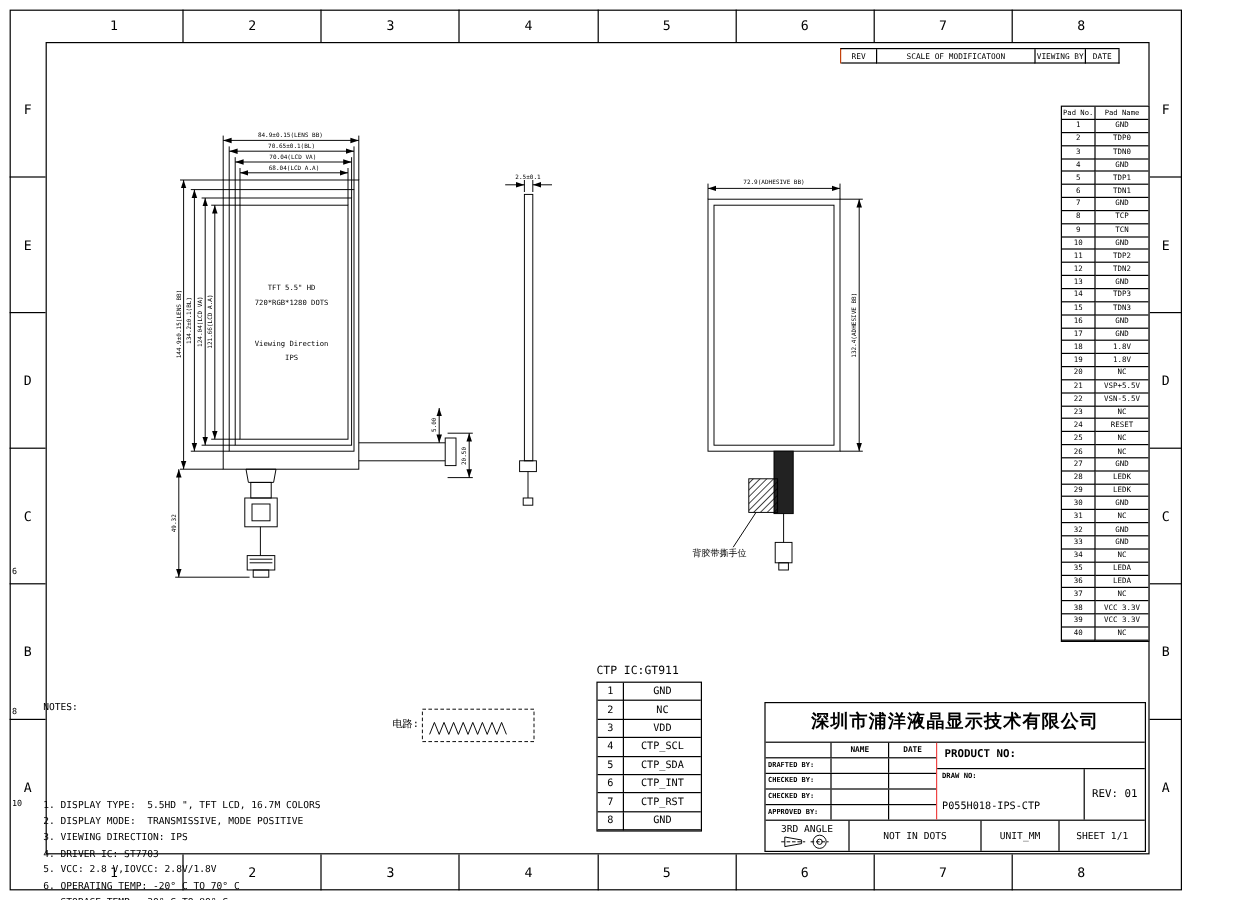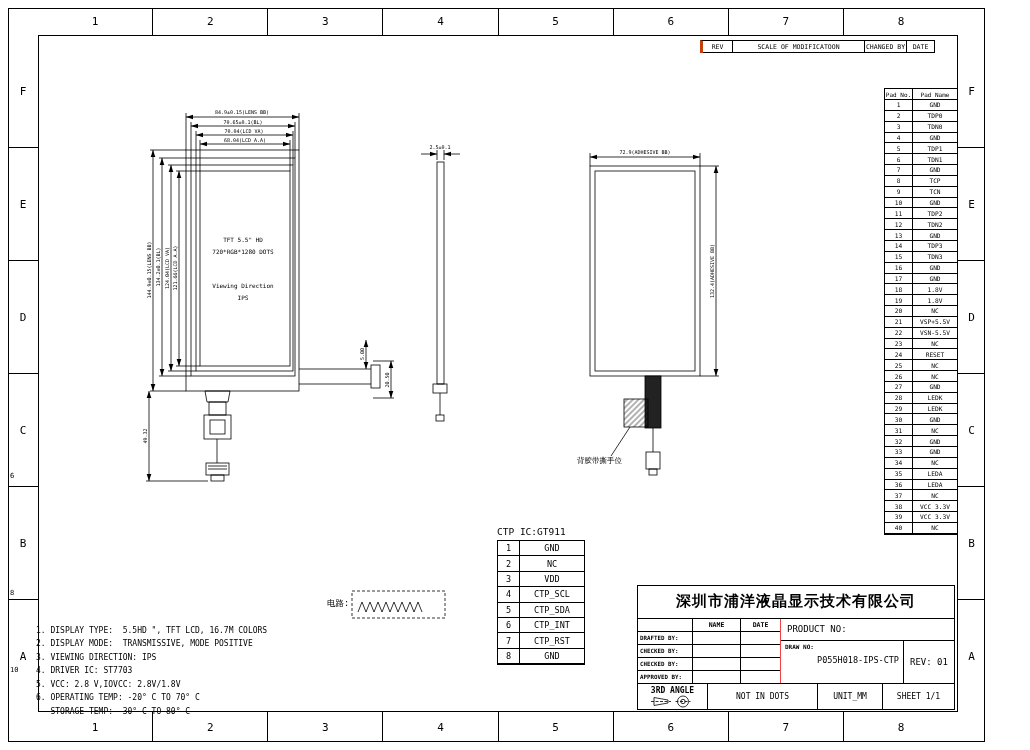--- a/index.html
+++ b/index.html
@@ -17,39 +17,39 @@
   #ruler-bottom{left:38px;top:712px;width:920px;height:30px}
   #ruler-left{left:8px;top:35px;width:30px;height:677px;flex-direction:column}
   #ruler-right{left:958px;top:35px;width:27px;height:677px;flex-direction:column}
   #ruler-top .rcell,#ruler-bottom .rcell{border-right:1px solid #000}
   #ruler-top .rcell:last-child,#ruler-bottom .rcell:last-child{border-right:none}
   #ruler-left .rcell,#ruler-right .rcell{border-bottom:1px solid #000}
   #ruler-left .rcell:last-child,#ruler-right .rcell:last-child{border-bottom:none}
   .minor-mark{position:absolute;font-size:7px;left:10px}
 
   
-  .rev-table{position:absolute;left:700px;top:40px;border-left:3px solid #c2410c;border-top:1px solid #000;
+  .rev-table{position:absolute;left:700px;top:40px;border-left:1px solid #c2410c;border-top:1px solid #000;
              display:grid;grid-template-columns:30px 132px 42px 28px;font-size:6.5px}
   .rev-table .cell{border-right:1px solid #000;border-bottom:1px solid #000;height:12px;
                    display:flex;align-items:center;justify-content:center;overflow:hidden;white-space:nowrap}
 
   
   .pad-table{position:absolute;left:884px;top:88px;width:74px;border:1px solid #000;font-size:6.2px;background:#fff}
   .pad-table .hrow{display:flex;height:11px;font-size:6px}
   .pad-table .prow{display:flex;height:10.85px}
   .pad-table .pno{width:28px;border-right:1px solid #000;border-bottom:1px solid #000;
                   display:flex;align-items:center;justify-content:center;overflow:hidden}
   .pad-table .pname{flex:1;border-bottom:1px solid #000;display:flex;align-items:center;justify-content:center;
                     overflow:hidden;white-space:nowrap}
 
   
   .notes{position:absolute;left:36px;top:556px;width:285px;font-size:8px;line-height:13.5px;white-space:pre}
 
   
-  .ctp{position:absolute;left:497px;top:526px}
+  .ctp{position:absolute;left:497px;top:554px}
   .ctp-title{font-size:9.5px;height:14px}
   .ctp-table{width:88px;border:1px solid #000}
   .ctp-table .crow{display:flex;height:15.4px;font-size:8.5px}
   .ctp-table .cno{width:22px;border-right:1px solid #000;border-bottom:1px solid #000;
                   display:flex;align-items:center;justify-content:center}
   .ctp-table .cname{flex:1;border-bottom:1px solid #000;display:flex;align-items:center;justify-content:center;
                     white-space:nowrap;overflow:hidden}
 
   
   .tb{position:absolute;left:637px;top:585px;width:318px;height:125px;border:1px solid #000;
@@ -59,32 +59,32 @@
   .tb-mid{height:66px;display:flex;border-bottom:1px solid #000}
   .tb-left{width:143px;border-right:1px solid #ef4444;display:flex;flex-direction:column}
   .tb-row{flex:1;display:flex;border-bottom:1px solid #000}
   .tb-row:last-child{border-bottom:none}
   .tb-row .lab{width:55px;border-right:1px solid #000;font-size:5.8px;font-weight:bold;
                display:flex;align-items:center;padding-left:2px;white-space:nowrap;overflow:hidden}
   .tb-row .nm{width:48px;border-right:1px solid #000;display:flex;align-items:center;justify-content:center;
               font-size:6.5px;font-weight:bold}
   .tb-row .dt{flex:1;display:flex;align-items:center;justify-content:center;font-size:6.5px;font-weight:bold}
   .tb-right{flex:1;display:flex;flex-direction:column}
-  .tb-prod{height:22px;border-bottom:1px solid #000;font-size:9px;font-weight:normal;
+  .tb-prod{height:22px;border-bottom:1px solid #000;font-size:9px;font-weight:bold;
            display:flex;align-items:center;padding-left:6px}
   .tb-drawrow{flex:1;display:flex}
   .tb-drawno{flex:1;border-right:1px solid #000;padding:2px 4px}
   .tb-drawno .lbl{font-size:6px;font-weight:bold;display:block}
-  .tb-drawno .val{font-size:8.5px;text-align:right;margin-top:5px}
+  .tb-drawno .val{font-size:8.5px;text-align:left;margin-top:17px}
   .tb-rev{width:50px;display:flex;align-items:center;justify-content:center;font-size:9px;font-weight:normal}
   .tb-bottom{height:25px;display:flex}
   .tb-bottom .bcell{border-right:1px solid #000;display:flex;align-items:center;justify-content:center;
                     font-size:8px;white-space:nowrap;overflow:hidden}
   .tb-bottom .bcell:last-child{border-right:none}
-  .bc-angle{width:70px;flex-direction:column;font-size:7.5px;font-weight:bold}
+  .bc-angle{width:70px;flex-direction:column;font-size:7.5px;font-weight:normal}
   .bc-scale{width:110px}
   .bc-unit{width:65px}
   .bc-sheet{flex:1}
 
   
   .views-layer{position:absolute;left:0;top:0}
   svg text{font-family:"DejaVu Sans Mono","Liberation Mono",monospace;fill:#000;stroke:none}
 </style>
 </head>
 <body>
@@ -264,21 +264,21 @@
       <div class="rcell">B</div>
       <div class="rcell">A</div>
     </div>
   <span class="minor-mark" style="top:472px">6</span>
   <span class="minor-mark" style="top:589px">8</span>
   <span class="minor-mark" style="top:666px">10</span>
 
   <div class="rev-table">
     <div class="cell">REV</div>
     <div class="cell">SCALE OF MODIFICATOON</div>
-    <div class="cell">CHANGED BY</div>
+    <div class="cell">VIEWING BY</div>
     <div class="cell">DATE</div>
   </div>
 
   <div class="pad-table">
     <div class="hrow">
       <div class="pno">Pad No.</div>
       <div class="pname">Pad Name</div>
     </div>
     <div>
 
@@ -439,20 +439,21 @@
         <div class="pname">VCC 3.3V</div>
       </div>
         <div class="prow">
         <div class="pno">40</div>
         <div class="pname">NC</div>
       </div>
       </div>
   </div>
 
   <div class="notes">
+    <div>NOTES:</div>
     <div>
       
     <div class="note-line">1. DISPLAY TYPE:  5.5HD ", TFT LCD, 16.7M COLORS</div><div class="note-line">2. DISPLAY MODE:  TRANSMISSIVE, MODE POSITIVE</div><div class="note-line">3. VIEWING DIRECTION: IPS</div><div class="note-line">4. DRIVER IC: ST7703</div><div class="note-line">5. VCC: 2.8 V,IOVCC: 2.8V/1.8V</div><div class="note-line">6. OPERATING TEMP: -20° C TO 70° C</div><div class="note-line">   STORAGE TEMP: -30° C TO 80° C</div></div>
   </div>
 
   <div class="ctp">
     <div class="ctp-title">CTP IC:GT911</div>
     <div class="ctp-table">
 
     <div class="crow">

